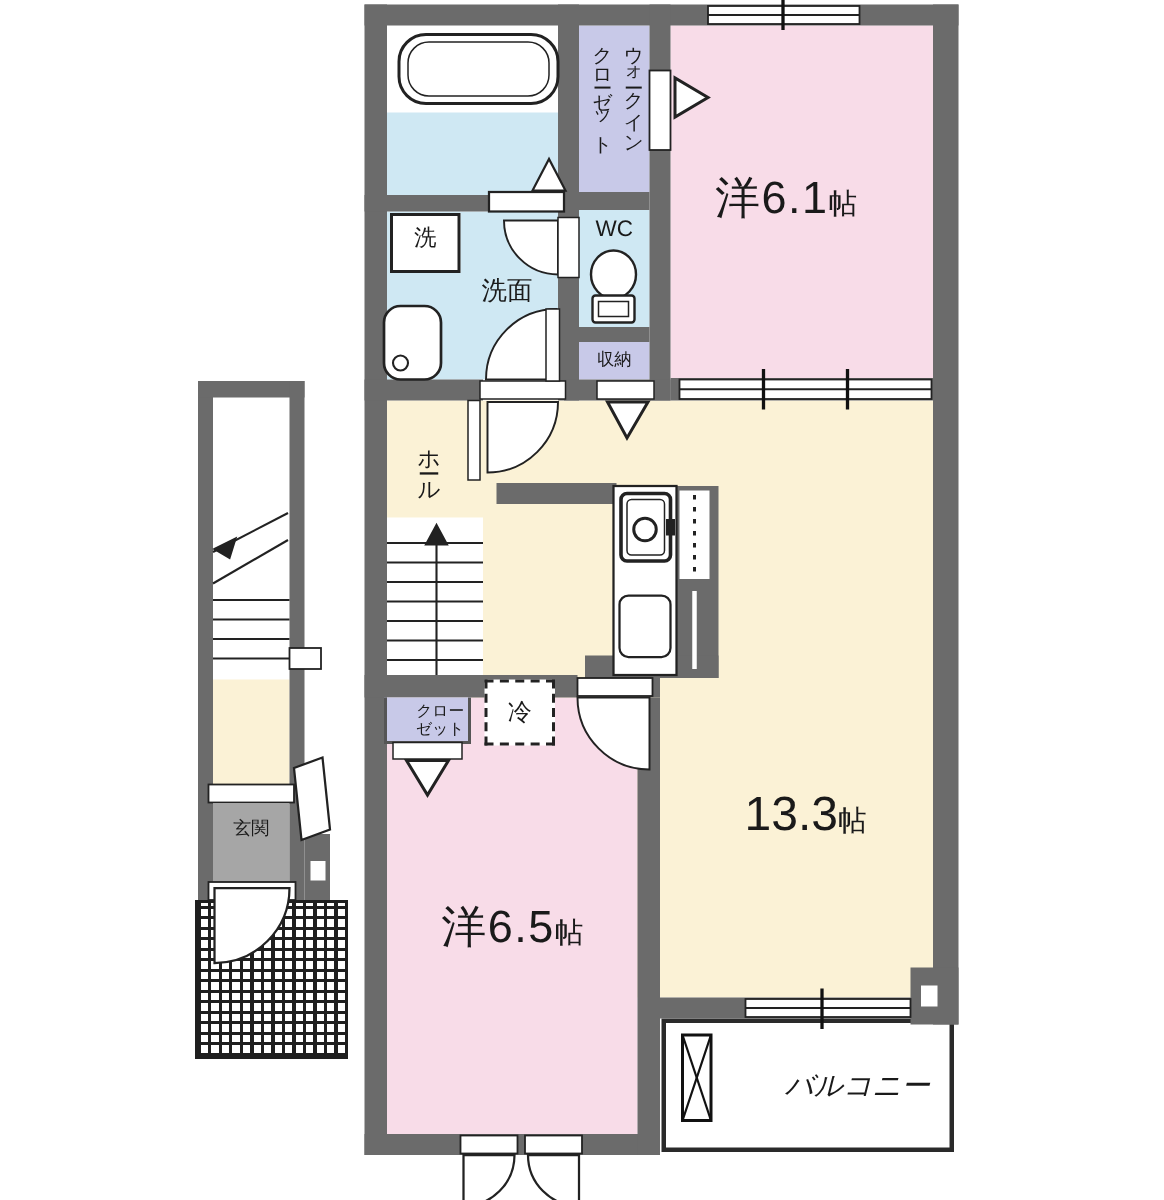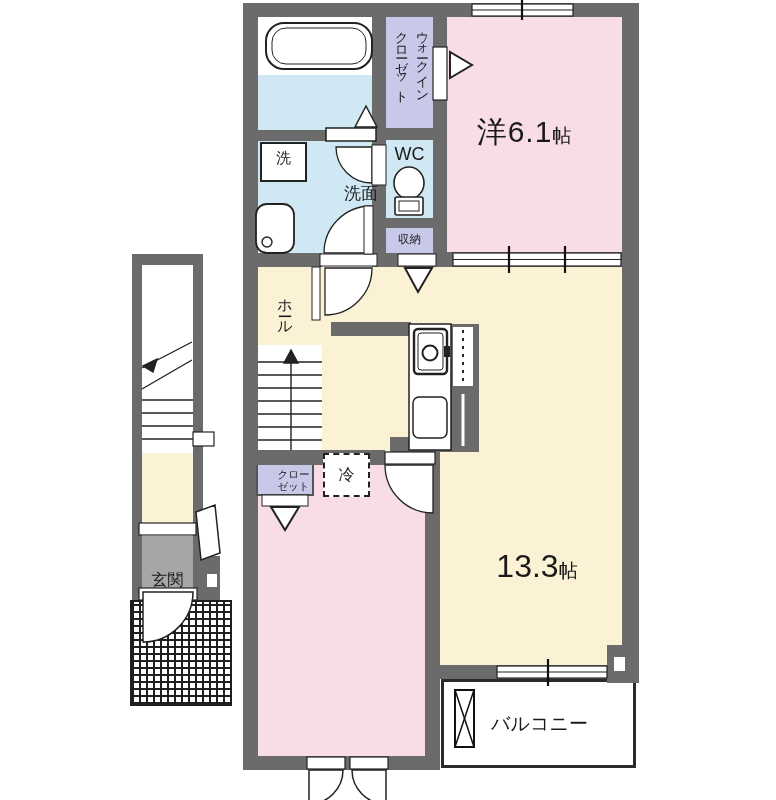--- a/index.html
+++ b/index.html
@@ -210,35 +210,38 @@
   <div class="label vtext" style="left:387px;top:22px;width:45px;height:104px;font-size:13px;line-height:1.6;text-align:left;">
     <span>ウォークイン</span><br>
     <span>クローゼット</span>
   </div>
 
   <div class="label" style="left:447px;top:112px;width:154px;">
     <span class="big">洋6.1</span><span class="unit">帖</span>
   </div>
 
   <div class="label" style="left:260px;top:149px;width:47px;font-size:15px;">洗</div>
-  <div class="label" style="left:298px;top:182px;width:80px;font-size:17px;text-align:right;">洗面</div>
-  <div class="label" style="left:386px;top:144px;width:47px;font-size:18px;">WC</div>
+  <div class="label" style="left:298px;top:182px;width:80px;font-size:17px;">洗面</div>
+  <div class="label" style="left:386px;top:144px;width:47px;font-size:15px;">WC</div>
   <div class="label" style="left:386px;top:232px;width:47px;font-size:11.5px;">収納</div>
 
   <div class="label vtext" style="left:264px;top:272px;width:30px;height:75px;font-size:15px;letter-spacing:2px;">ホール</div>
 
-  <div class="label" style="left:447px;top:548px;width:180px;text-align:center;">
+  <div class="label" style="left:447px;top:524px;width:180px;text-align:center;">
     <span style="font-size:32px;">13.3</span><span class="unit">帖</span>
   </div>
 
   <div class="label" style="left:256px;top:468px;width:75px;font-size:10.5px;line-height:1.15;">
     <span>クロー</span><br>
     <span>ゼット</span>
   </div>
 
   <div class="label" style="left:323px;top:465px;width:47px;font-size:16px;">冷</div>
 
-
-  <div class="label" style="left:140px;top:570px;width:55px;font-size:16px;">玄関</div>
-
-  <div class="label" style="left:472px;top:711px;width:135px;font-size:19px;">バルコニー</div>
+  <div class="label" style="left:258px;top:598px;width:167px;">
+    <span class="big">洋6.5</span><span class="unit">帖</span>
+  </div>
+
+  <div class="label" style="left:140px;top:544px;width:55px;font-size:12px;">玄関</div>
+
+  <div class="label" style="left:504px;top:711px;width:135px;font-size:19px;font-style:italic;">バルコニー</div>
 
 </div>
 
 </body></html>

